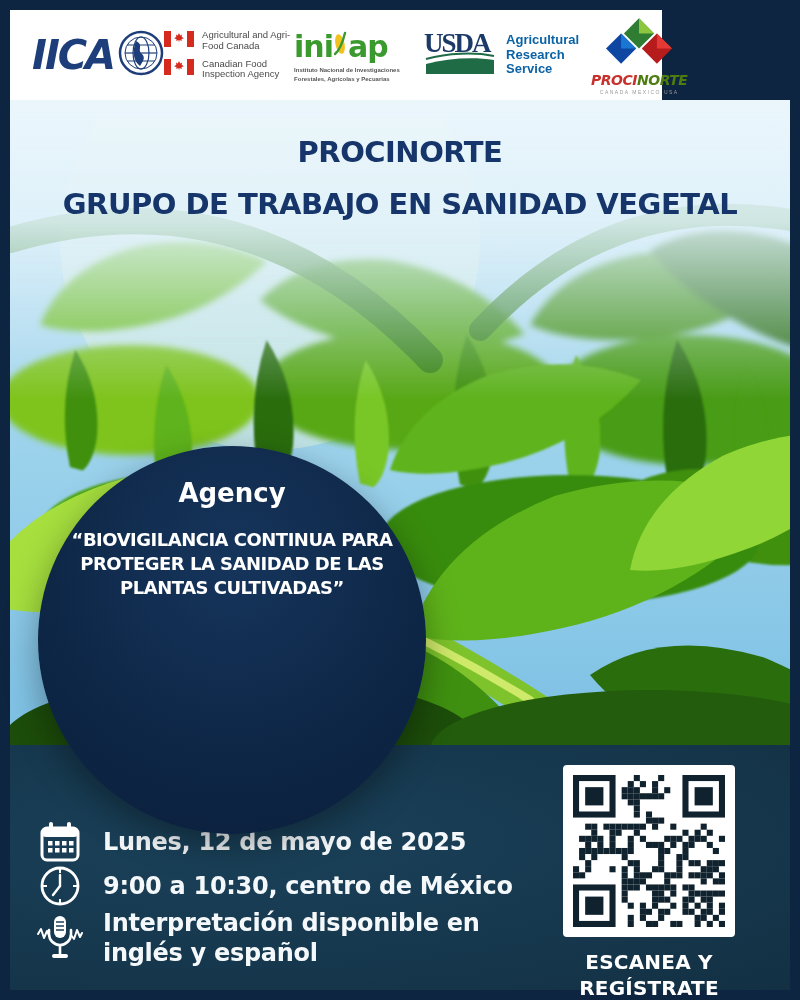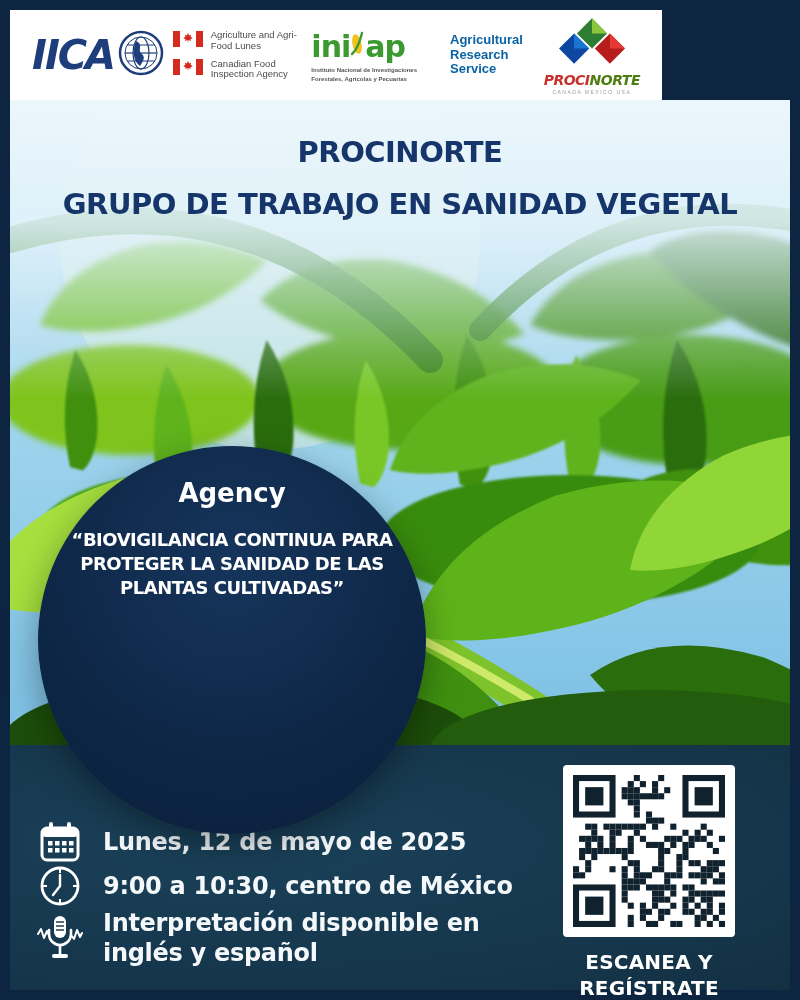--- a/index.html
+++ b/index.html
@@ -82,21 +82,21 @@
     <div class="canada">
       <div class="canada-row">
         <span>
           <svg width="30" height="16" viewBox="0 0 30 16">
             <rect width="30" height="16" fill="#fff"></rect>
             <rect width="7" height="16" fill="#d52b1e"></rect>
             <rect x="23" width="7" height="16" fill="#d52b1e"></rect>
             <path d="M15,2 l1.2,2.4 1.9,-0.8 -0.5,2 2.2,1.8 -2.3,0.7 0.3,1.9 -2.2,-1 -0.6,2.6 -0.6,-2.6 -2.2,1 0.3,-1.9 -2.3,-0.7 2.2,-1.8 -0.5,-2 1.9,0.8 z" fill="#d52b1e"></path>
           </svg>
         </span>
-        <span class="canada-label">Agriculture and Agri-Food Lunes</span>
+        <span class="canada-label">Agricultural and Agri-Food Canada</span>
       </div>
       <div class="canada-row">
         <span>
           <svg width="30" height="16" viewBox="0 0 30 16">
             <rect width="30" height="16" fill="#fff"></rect>
             <rect width="7" height="16" fill="#d52b1e"></rect>
             <rect x="23" width="7" height="16" fill="#d52b1e"></rect>
             <path d="M15,2 l1.2,2.4 1.9,-0.8 -0.5,2 2.2,1.8 -2.3,0.7 0.3,1.9 -2.2,-1 -0.6,2.6 -0.6,-2.6 -2.2,1 0.3,-1.9 -2.3,-0.7 2.2,-1.8 -0.5,-2 1.9,0.8 z" fill="#d52b1e"></path>
           </svg>
         </span>
@@ -112,20 +112,27 @@
             <ellipse cx="6" cy="17" rx="4.5" ry="10" fill="#f2c11e" transform="rotate(-12 6 17)"></ellipse>
             <path d="M1,27 Q7,22 11,6" stroke="#3a9a2e" stroke-width="2.4" fill="none" stroke-linecap="round"></path>
           </svg>
         </span>
         <span>ap</span>
       </span>
       <span class="inifap-sub">Instituto Nacional de Investigaciones Forestales, Agrícolas y Pecuarias</span>
     </div>
 
     <div class="usda">
+      <span>
+        <svg width="72" height="46" viewBox="0 0 72 46">
+          <text x="0" y="22" font-family="Liberation Serif, serif" font-weight="bold" font-size="27" fill="#1b3a68" letter-spacing="-2">USDA</text>
+          <path d="M2,29 C24,23 50,22 70,26" stroke="#1e6b45" stroke-width="2" fill="none"></path>
+          <path d="M2,34 C24,28 50,27 70,30 L70,44 L2,44 Z" fill="#1e6b45"></path>
+        </svg>
+      </span>
       <span class="usda-service">Agricultural Research Service</span>
     </div>
 
     <div class="procinorte">
       <span>
         <svg width="66" height="50" viewBox="0 0 70 52">
           <polygon points="35,2 51,18 35,34 19,18" fill="#2e7d32"></polygon>
           <polygon points="35,2 51,18 35,18" fill="#8cc63f"></polygon>
           <polygon points="16,18 32,34 16,50 0,34" fill="#0d47a1"></polygon>
           <polygon points="16,18 32,34 16,34" fill="#1976d2"></polygon>

